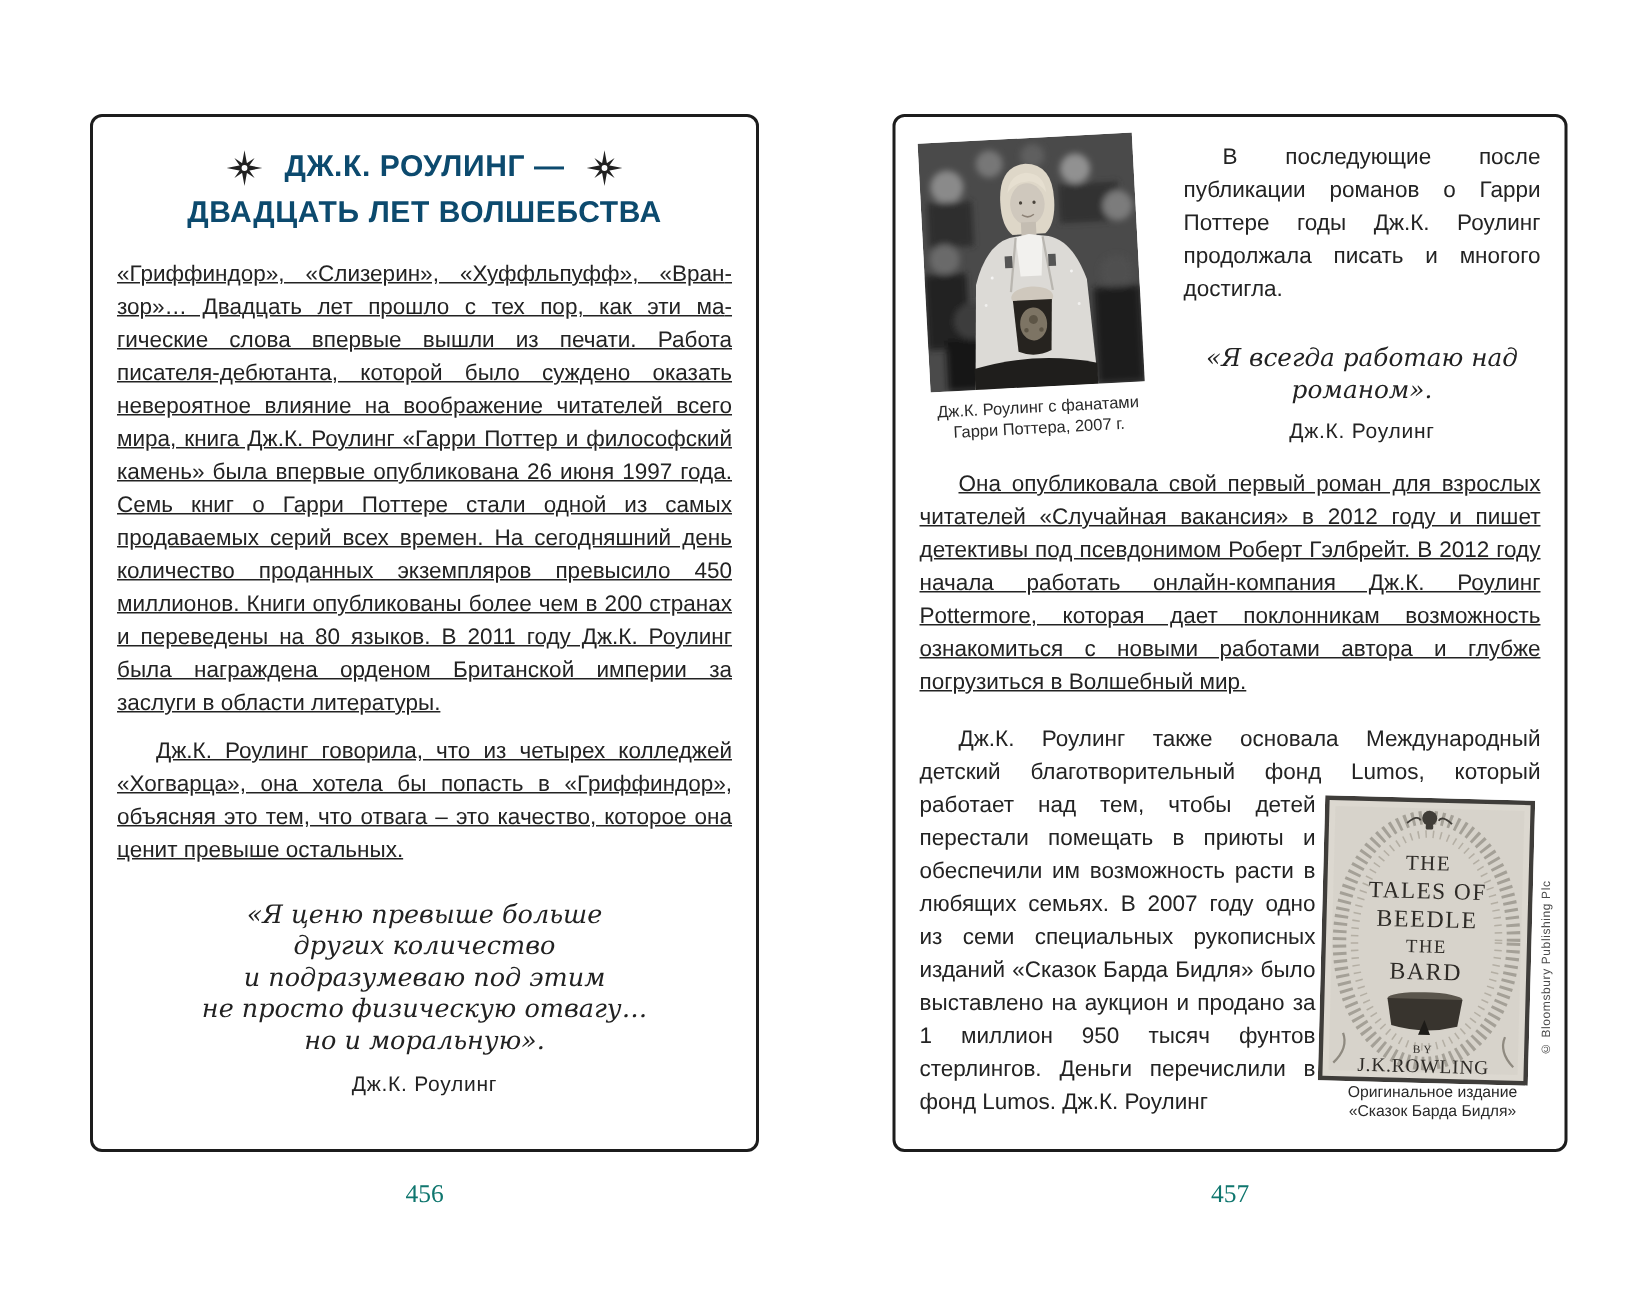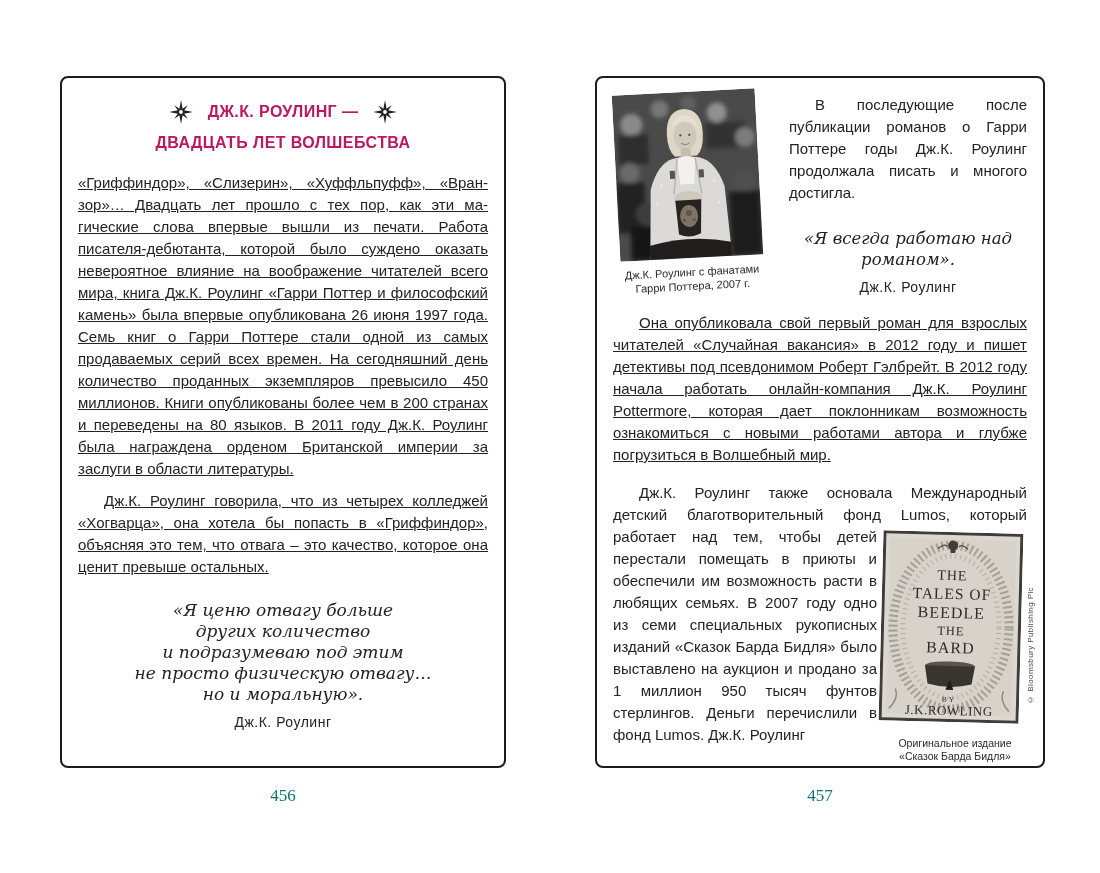--- a/index.html
+++ b/index.html
@@ -6,21 +6,21 @@
   .screen{position:relative;width:1100px;height:873px;background:#fff;
           font-family:"Liberation Sans",sans-serif;color:#1f1f1f;overflow:hidden;}
 
   .page-frame{position:absolute;top:76px;height:692px;box-sizing:border-box;
               border:2.5px solid #1c1c1c;border-radius:8px;background:#fff;
               padding:10px 16px;overflow:hidden;}
   .frame-left{left:60px;width:446px;}
   .frame-right{left:595px;width:450px;padding-top:12px;}
 
   .chapter-title{margin:8px 0 0 0;text-align:center;font-weight:bold;
-                 font-size:16px;line-height:31px;letter-spacing:.4px;color:#be185d;}
+                 font-size:20px;line-height:31px;letter-spacing:.4px;color:#0c4a6e;}
   .title-row{display:flex;align-items:center;justify-content:center;gap:14px;}
   .star{width:26px;height:26px;flex:none;}
 
   .body{margin:0;font-size:15px;line-height:22px;text-align:justify;color:#232323;}
   .mt14{margin-top:14px;text-decoration:underline;} .mt16{margin-top:16px;} .mt18{margin-top:10px;text-decoration:underline;}
   .indent{text-indent:26px;}
   .force-just{text-align-last:justify;}
 
   .quote{margin-top:22px;text-align:center;font-family:"DejaVu Serif",serif;
          font-style:italic;font-size:17px;line-height:21px;color:#222;}
@@ -35,21 +35,21 @@
   .quote-sm{margin-top:24px;text-align:center;font-family:"DejaVu Serif",serif;
             font-style:italic;font-size:16.5px;line-height:21px;color:#222;}
 
   .bottom-row{display:flex;margin-top:0;justify-content:space-between;}
   .narrow-col{flex:none;width:264px;}
   .book-fig{flex:1;margin:0;position:relative;}
   .book-wrap{position:relative;width:148px;margin:6px 0 0 4px;}
   .book-wrap svg{display:block;transform:rotate(1.5deg);}
   .vert-copy{position:absolute;right:-6px;bottom:18px;writing-mode:vertical-rl;
              transform:rotate(180deg);font-size:8px;letter-spacing:.4px;color:#4a4a4a;}
-  .book-caption{margin-top:15px;text-align:center;font-size:10.5px;line-height:13px;color:#2a2a2a;width:148px;margin-left:4px;}
+  .book-caption{margin-top:0;text-align:center;font-size:10.5px;line-height:13px;color:#2a2a2a;width:148px;margin-left:4px;}
 
   .page-num{position:absolute;top:786px;text-align:center;
             font-family:"Liberation Serif",serif;font-size:17px;color:#0f766e;}
   .pn-left{left:60px;width:446px;}
   .pn-right{left:595px;width:450px;}
 </style>
 </head>
 <body>
 
 <div class="screen">
@@ -69,21 +69,21 @@
           <circle cx="12" cy="12" r="2.3" fill="#fff" stroke="#222" stroke-width="1"></circle>
         </svg>
       </span>
       <span>ДВАДЦАТЬ ЛЕТ ВОЛШЕБСТВА</span>
     </h1>
 
     <p class="body mt14">«Гриффиндор», «Слизерин», «Хуффльпуфф», «Вран­зор»… Двадцать лет прошло с тех пор, как эти ма­гические слова впервые вышли из печати. Работа писателя-дебютанта, которой было суждено оказать невероятное влияние на воображение читателей всего мира, книга Дж.К. Роулинг «Гарри Поттер и философский камень» была впервые опублико­вана 26 июня 1997 года. Семь книг о Гарри Поттере стали одной из самых продаваемых серий всех вре­мен. На сегодняшний день количество проданных эк­земпляров превысило 450 миллионов. Книги опуб­ликованы более чем в 200 странах и переведены на 80 языков. В 2011 году Дж.К. Роулинг была награ­ждена орденом Британской империи за заслуги в об­ласти литературы.</p>
     <p class="body mt18 indent">Дж.К. Роулинг говорила, что из четырех колледжей «Хогварца», она хотела бы попасть в «Гриффиндор», объясняя это тем, что отвага – это качество, которое она ценит превыше остальных.</p>
 
     <div class="quote">
-      <div>«Я ценю отвагу больше</div>
+      <div>«Я ценю превыше больше</div>
       <div>других количество</div>
       <div>и подразумеваю под этим</div>
       <div>не просто физическую отвагу…</div>
       <div>но и моральную».</div>
       <div class="quote-attr">Дж.К. Роулинг</div>
     </div>
   </section>
   <div class="page-num pn-left">456</div>
 
   <section class="page-frame frame-right">

